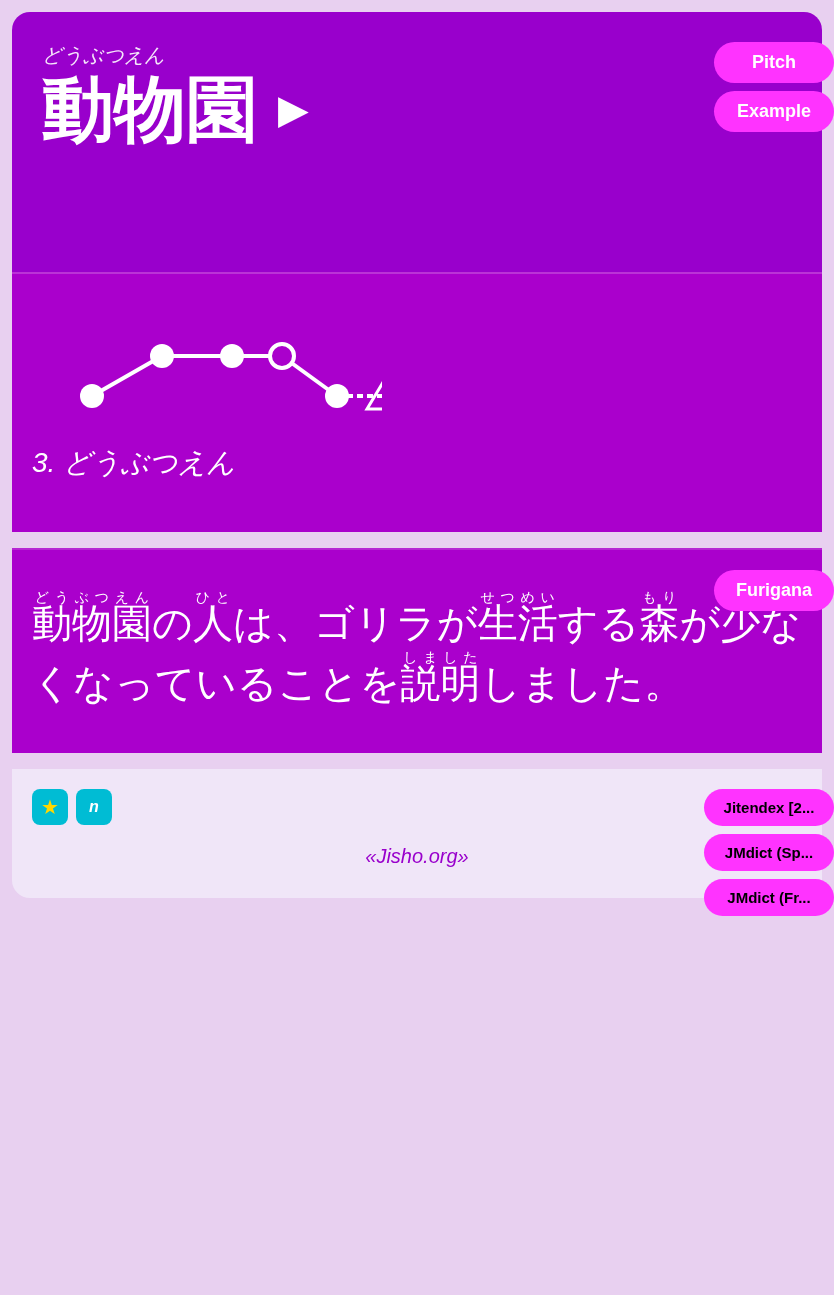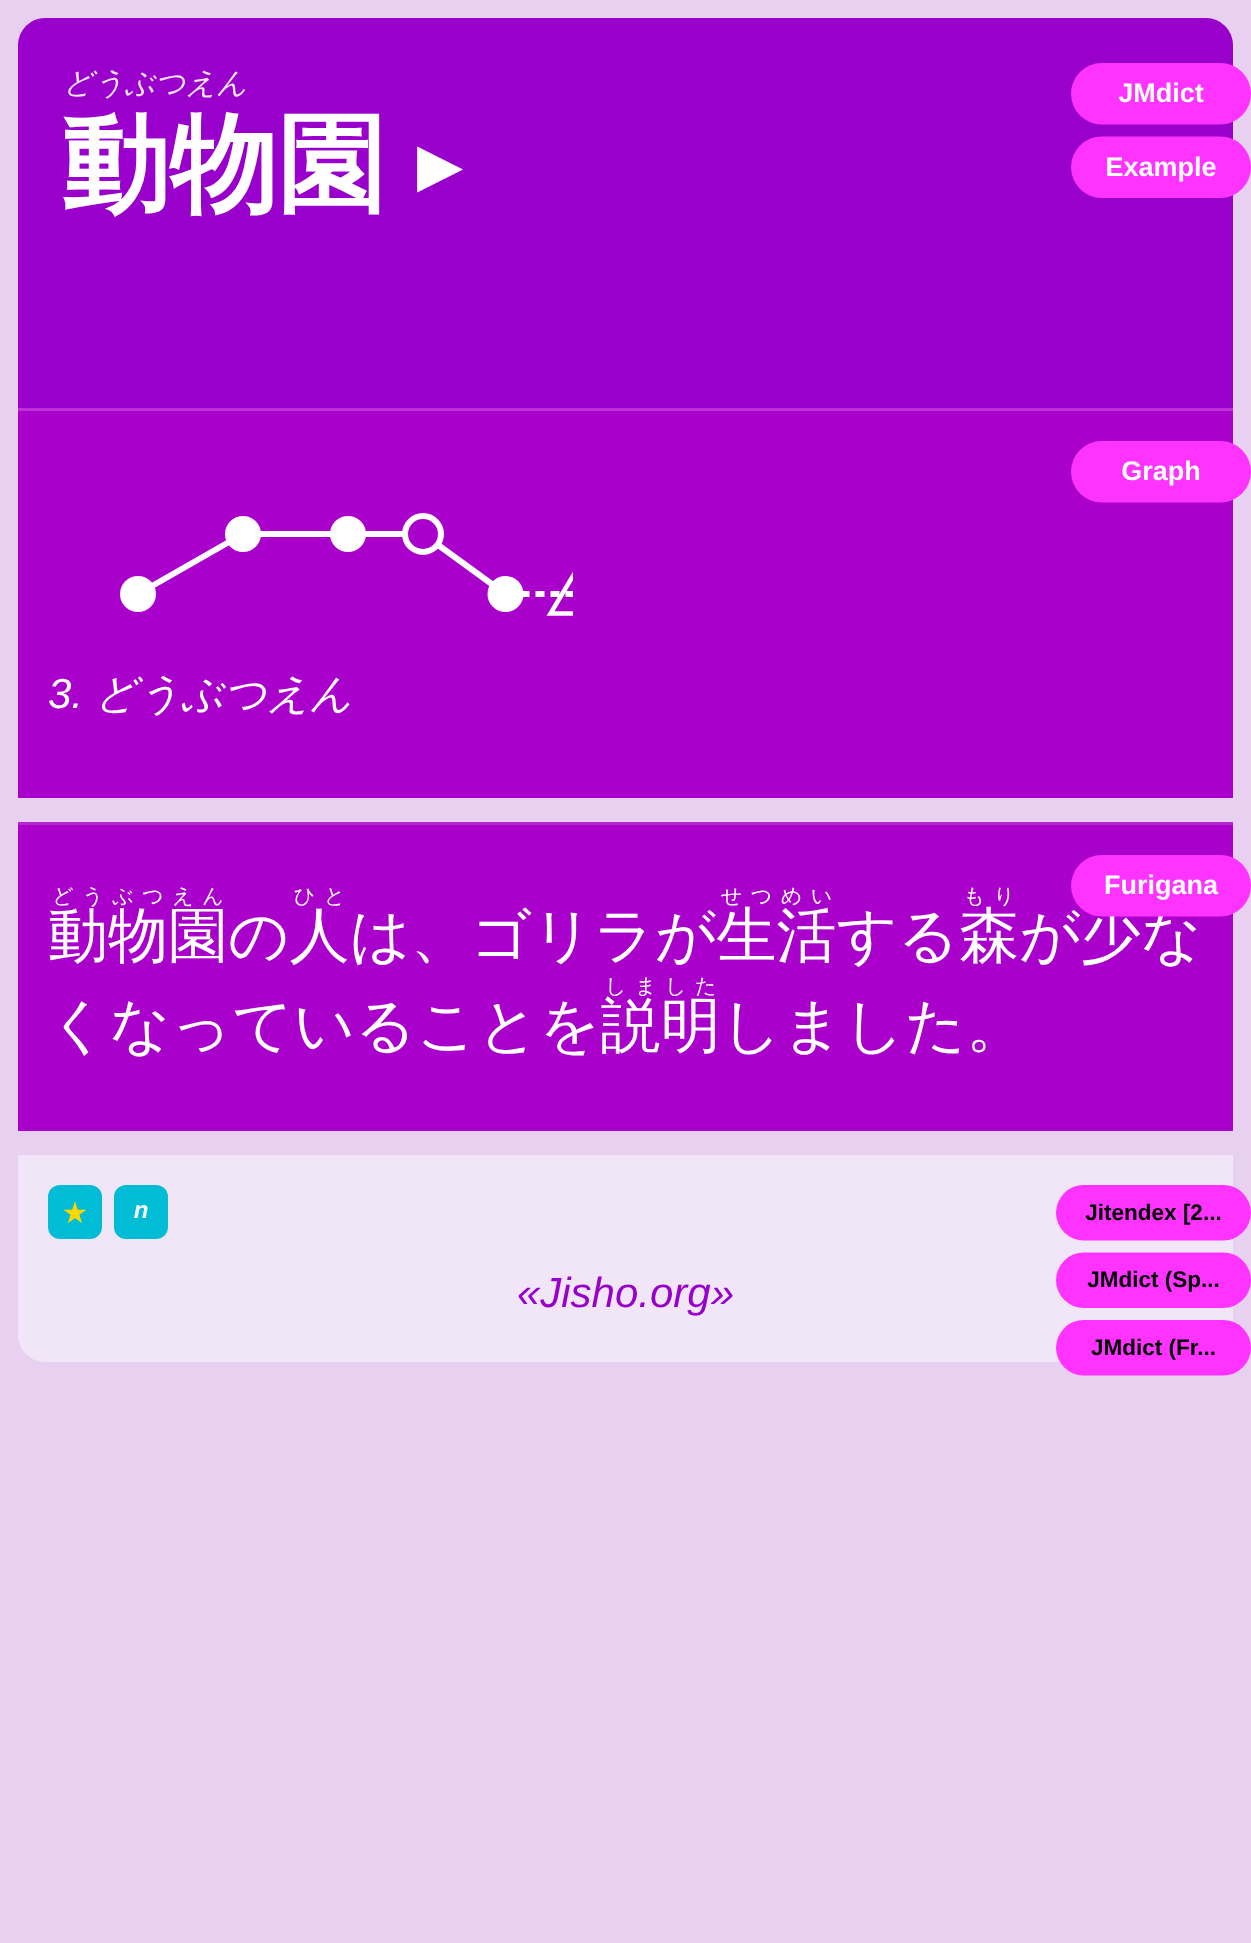--- a/index.html
+++ b/index.html
@@ -194,48 +194,45 @@
       border: none;
       cursor: pointer;
       text-align: center;
       min-width: 130px;
     }
 
     .jisho-link {
       text-align: center;
       margin-top: 20px;
       color: #9900cc;
-      font-size: 28px;
+      font-size: 20px;
       font-style: italic;
     }
 
     
     .pitch-svg {
       display: block;
     }
   </style>
 </head>
 <body>
 
 <div class="section-word">
   <div class="word-reading">どうぶつえん</div>
   <div class="word-kanji-row">
     <div class="word-kanji">動物園</div>
     <div class="play-button">▶</div>
   </div>
   <div class="section-buttons-right">
-    <button class="btn-pill">JMdict</button>
+    <button class="btn-pill">Pitch</button>
     <button class="btn-pill">Example</button>
   </div>
 </div>
 
 <div class="section-graph">
-  <div class="graph-buttons-right">
-    <button class="btn-pill">Graph</button>
-  </div>
 
   <div class="pitch-graph-container">
 
     <svg class="pitch-svg" width="330" height="100" viewBox="0 0 330 100">
 
       <line x1="40" y1="72" x2="110" y2="32" stroke="white" stroke-width="4"></line>
 
       <line x1="110" y1="32" x2="180" y2="32" stroke="white" stroke-width="4"></line>
 
       <line x1="180" y1="32" x2="230" y2="32" stroke="white" stroke-width="4"></line>

